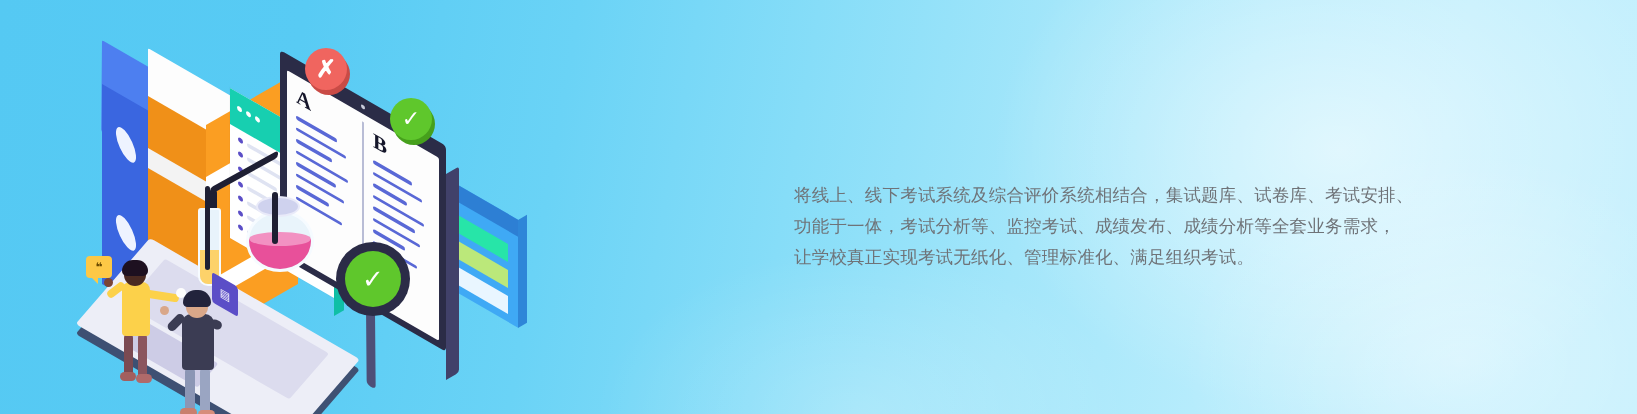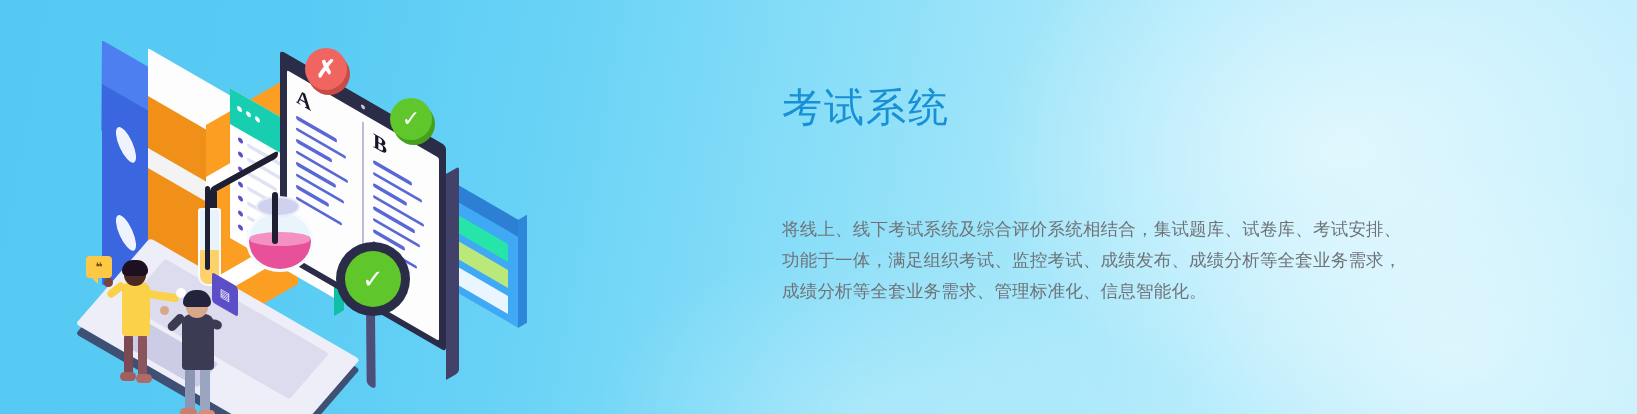--- a/index.html
+++ b/index.html
@@ -56,21 +56,21 @@
   .headline {
     font-size: 40px;
     line-height: 1.15;
     letter-spacing: 2px;
     color: #1890d6;
     font-weight: 400;
     margin: 0;
     white-space: nowrap;
   }
   .body-copy {
-    margin: 0;
+    margin: 12px;
     padding-top: 84px;
     font-size: 17.5px;
     line-height: 31px;
     color: #6f7378;
     letter-spacing: 0.2px;
   }
   .body-copy .ln { display: block; white-space: nowrap; }
 
   
   .illus {
@@ -521,21 +521,20 @@
     <div class="p2-shoeR"></div>
     <div class="p2-armL"></div>
     <div class="p2-armR"></div>
     <div class="p2-body"></div>
     <div class="p2-head"></div>
     <div class="p2-hair"></div>
     <div class="p2-handL"></div>
   </div>
 
   <div class="copy">
-    <h1 class="headline">考试系统</h1>
     <p class="body-copy">
       <span class="ln">将线上、线下考试系统及综合评价系统相结合，集试题库、试卷库、考试安排、</span>
-      <span class="ln">功能于一体，满足组织考试、监控考试、成绩发布、成绩分析等全套业务需求，</span>
-      <span class="ln">成绩分析等全套业务需求、管理标准化、信息智能化。</span>
+      <span class="ln">功能于一体，考试分析等、监控考试、成绩发布、成绩分析等全套业务需求，</span>
+      <span class="ln">让学校真正实现考试无纸化、管理标准化、满足组织考试。</span>
     </p>
   </div>
 
 </div>
 
 </body></html>

